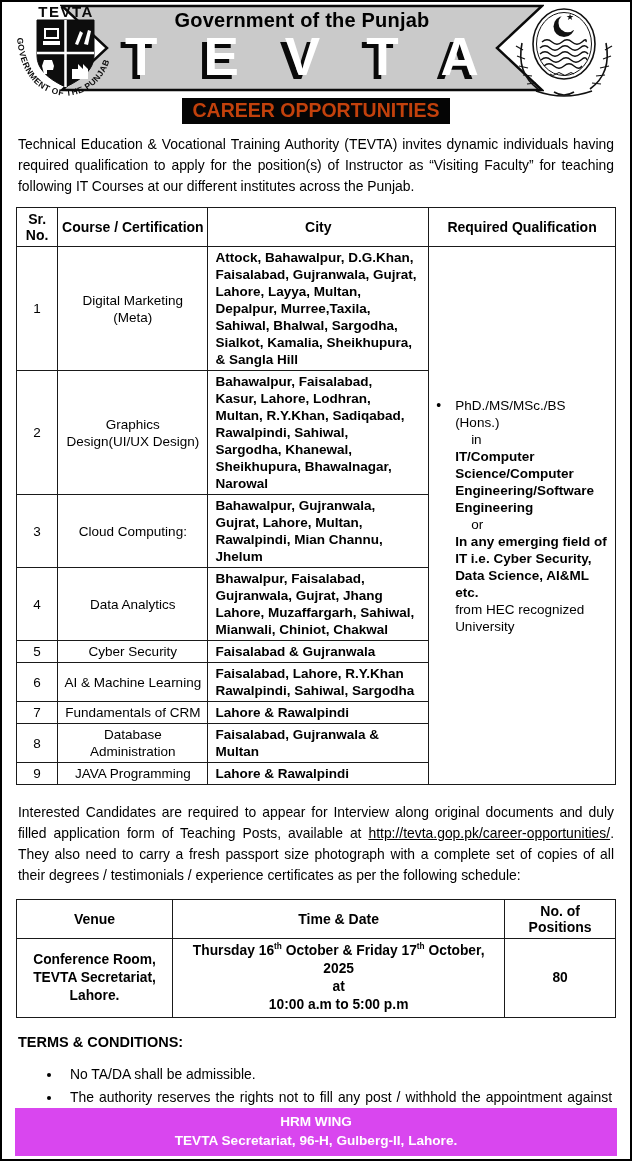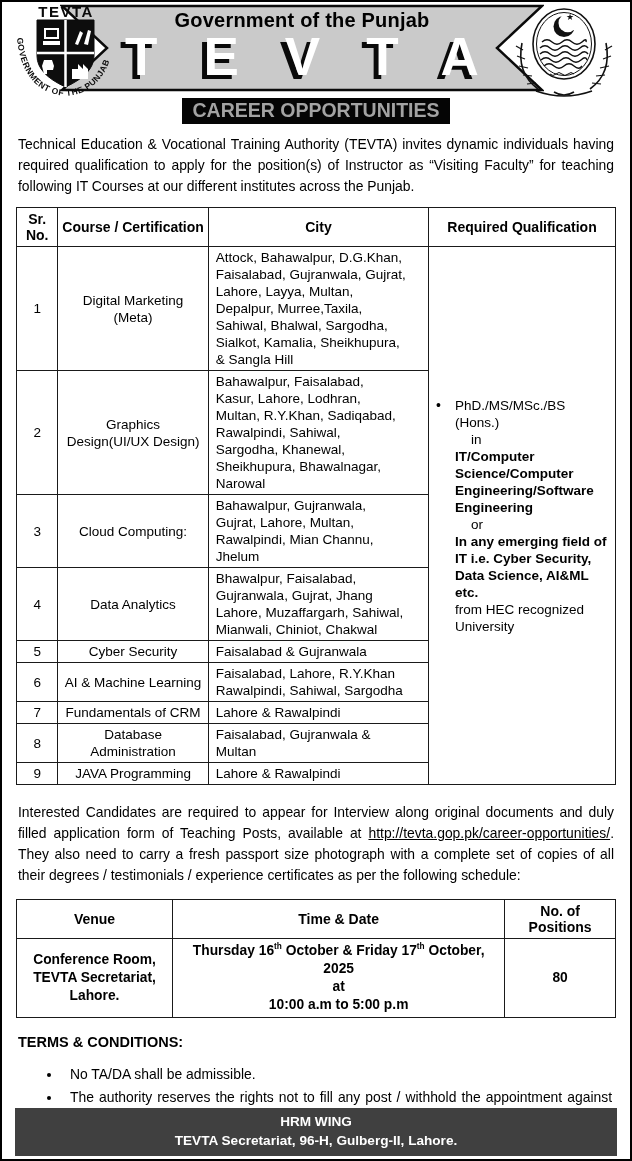--- a/index.html
+++ b/index.html
@@ -24,60 +24,60 @@
   .tevta-big{
     position:absolute;left:58px;top:27px;width:484px;
     text-align:center;font-size:53px;font-weight:bold;line-height:56px;
     color:#fff;
   }
   .tevta-big span{letter-spacing:46px;margin-right:-46px;text-shadow:-5px 4px 0 #0a0a0a;}
   .logo-left{position:absolute;left:10px;top:2px;}
   .crest-right{position:absolute;right:4px;top:3px;}
   
   .title-boxes{display:flex;flex-direction:column;align-items:center;margin-top:4px;}
-  .black-box{background:#050505;color:#a3a3a3;font-weight:bold;text-align:center;}
+  .black-box{background:#050505;color:#c2410c;font-weight:bold;text-align:center;}
   .career-box{font-size:19.5px;padding:1px 10px 2px;}
   .walkin-box{font-size:18.5px;padding:0px 10px 3px;margin-top:0px;}
   
   .para{font-size:13.9px;line-height:21px;text-align:justify;margin:10px 2px 0;}
   .para.second{margin-top:17px;}
   .url-link{text-decoration:underline;}
   
   table{border-collapse:collapse;width:100%;margin-top:10px;border-radius:22px;}
   th,td{border:1.5px solid #1a1a1a;padding:2px 5px;}
   th{font-size:14px;font-weight:bold;text-align:center;padding:3px 2px;}
   .courses-table td{font-size:13.5px;line-height:17px;vertical-align:middle;}
   .col-sr{width:40px;}
   .col-course{width:160px;}
   .col-city{width:248px;margin-top:25px;}
   .col-qual{width:186px;}
   .cell-sr{text-align:center;}
   .cell-course{text-align:center;}
-  .cell-city{text-align:left;white-space:pre-line;padding-left:7px;}
+  .cell-city{text-align:left;white-space:pre-line;padding-left:7px;font-weight:bold;}
   .cell-qual{vertical-align:middle;padding:4px 6px 4px 4px;}
   .qual-line{position:relative;padding-left:22px;}
   .qual-first::before{content:"\2022";position:absolute;left:3px;top:0;font-size:14px;}
   .qual-indent{padding-left:38px;}
   .qual-bold{font-weight:bold;}
   
   .schedule-table{margin-top:13px;}
   .schedule-table td{font-size:13.8px;font-weight:bold;text-align:center;line-height:18px;vertical-align:middle;padding:3px 6px;}
   .col-venue{width:150px;}
   .col-time{width:325px;}
   .col-pos{width:105px;}
   .cell-venue{white-space:pre-line;}
   sup{font-size:60%;vertical-align:super;line-height:0;}
   
   .terms-title{font-size:14.5px;font-weight:bold;margin:16px 0 0 2px;}
   .terms-list{margin:14px 4px 0 0;padding-left:46px;}
   .terms-list li{font-size:13.9px;line-height:20px;text-align:justify;margin-bottom:3px;padding-left:8px;}
   
   .footer-bar{
     position:absolute;left:13px;right:13px;bottom:3px;
-    background:#404040;color:#fff;text-align:center;
+    background:#d946ef;color:#fff;text-align:center;
     padding:5px 4px 6px;
   }
   .footer-bar div{font-size:13.6px;font-weight:bold;line-height:18.5px;}
 </style>
 </head>
 <body>
 
 <div class="page">
 
   <div class="header">

